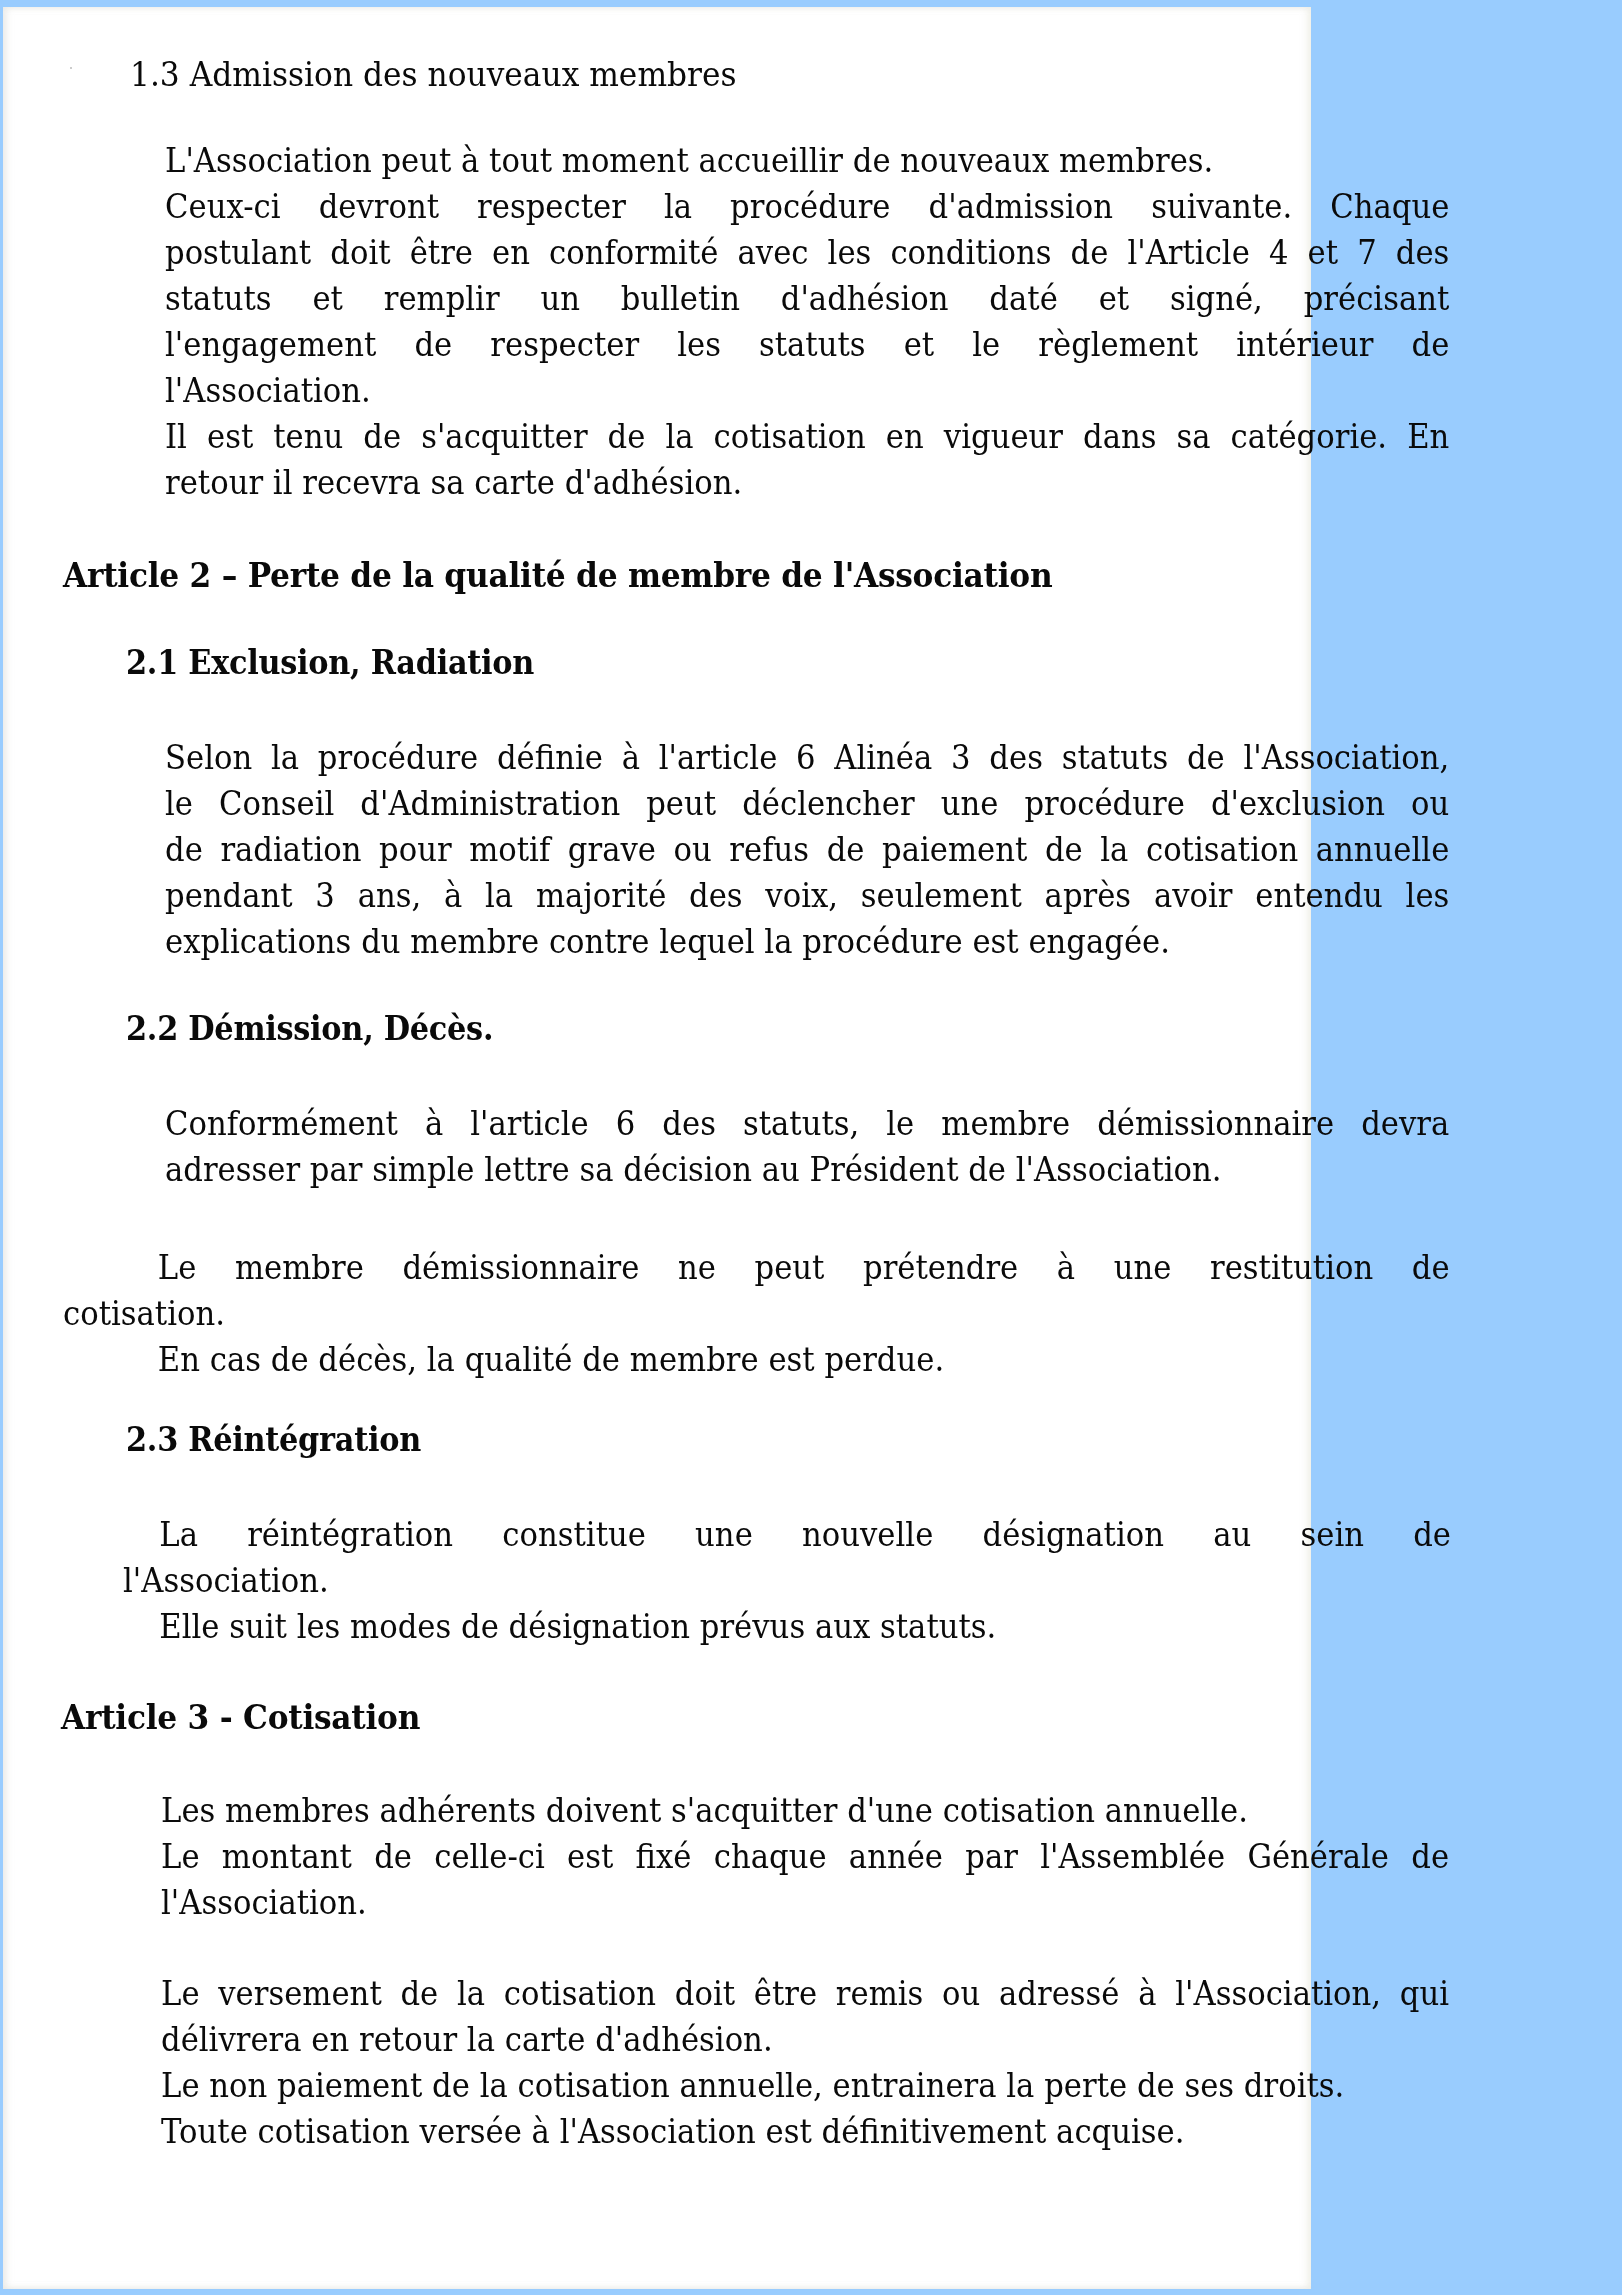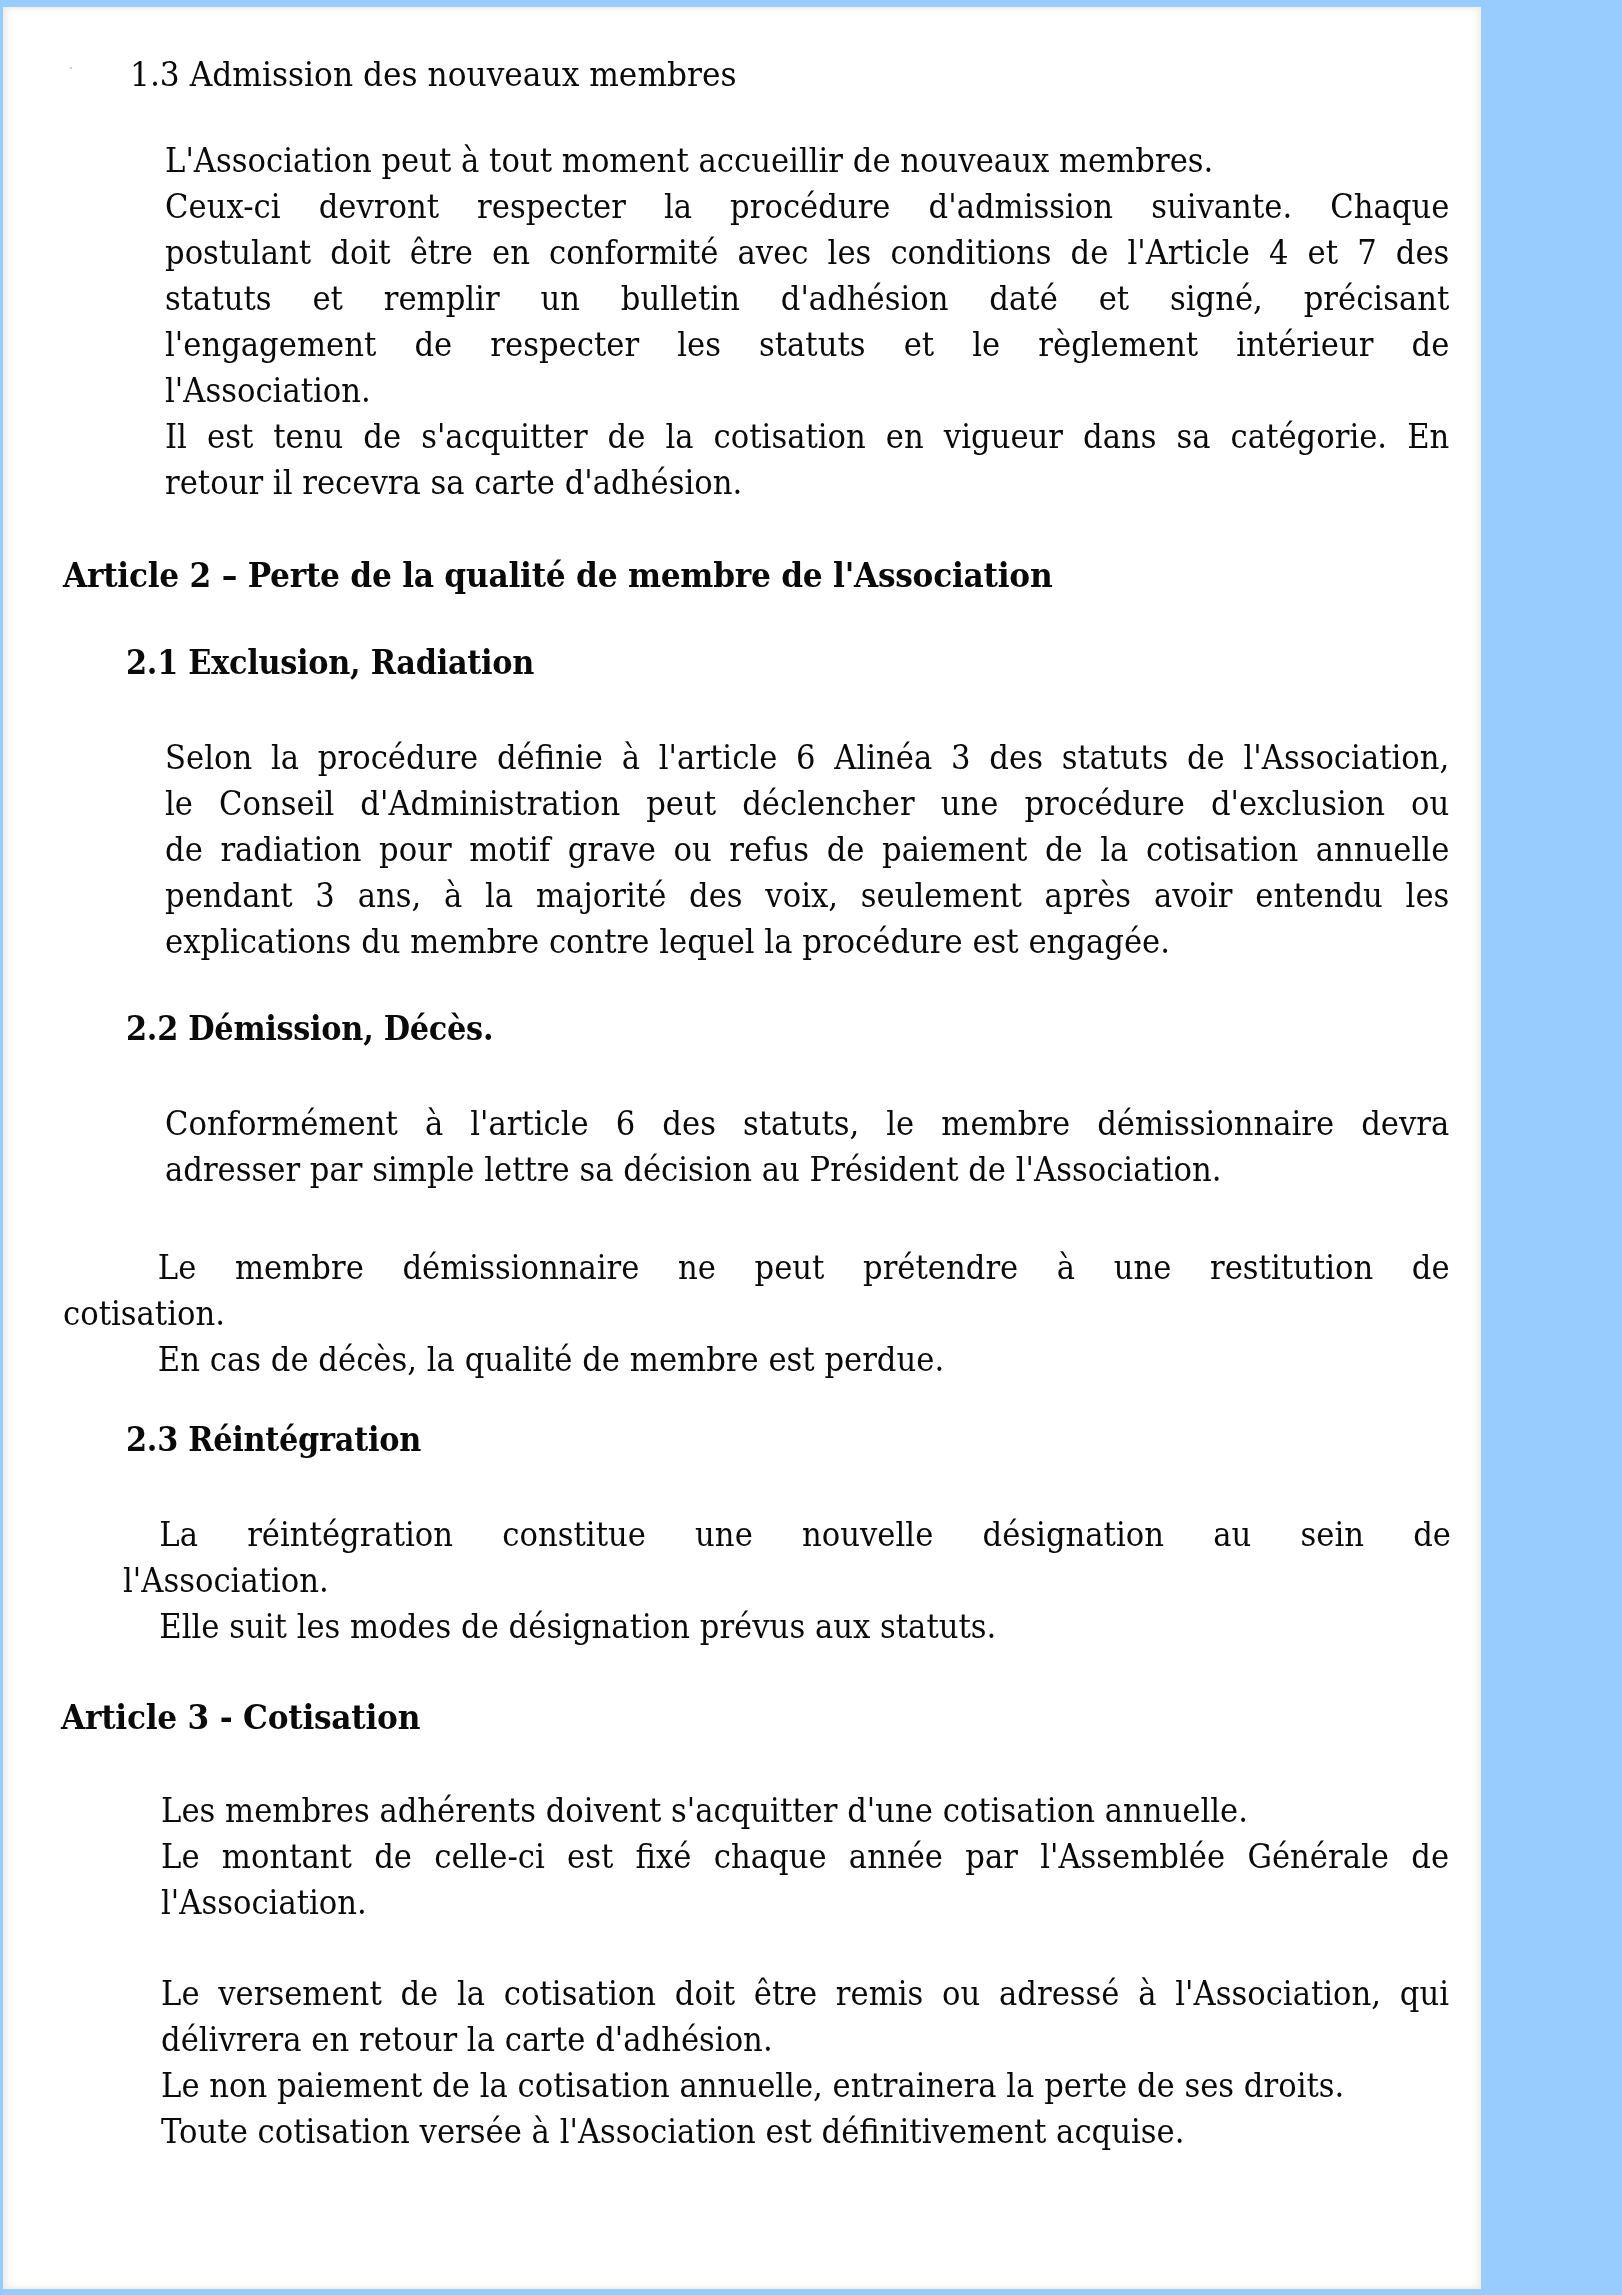--- a/index.html
+++ b/index.html
@@ -7,21 +7,21 @@
     width: 1623px; height: 2295px;
     background: #99ccfe;
     position: relative;
     overflow: hidden;
     font-family: "DejaVu Serif", "Liberation Serif", serif;
     color: #0a0a0a;
   }
   .page {
     position: absolute;
     left: 2.6px; top: 6.5px;
-    width: 1478px; height: 2282px;
+    width: 1308px; height: 2282px;
     background: #ffffff;
     box-shadow: inset 3.9px 0 6.5px rgba(220,220,215,0.5), inset -3.9px 0 6.5px rgba(230,230,215,0.5);
   }
   .blk { position: absolute; }
   .h-sub { font-weight: bold; font-size: 33px; letter-spacing: -0.3px; transform: scaleX(0.92); transform-origin: left top; white-space: nowrap; }
   .h-art { font-weight: bold; font-size: 34px; letter-spacing: -0.3px; transform: scaleX(0.92); transform-origin: left top; white-space: nowrap; }
   .h-intro { font-weight: normal; font-size: 34px; transform: scaleX(0.92); transform-origin: left top; white-space: nowrap; }
   .para {
     font-size: 33px;
     line-height: 46px;

